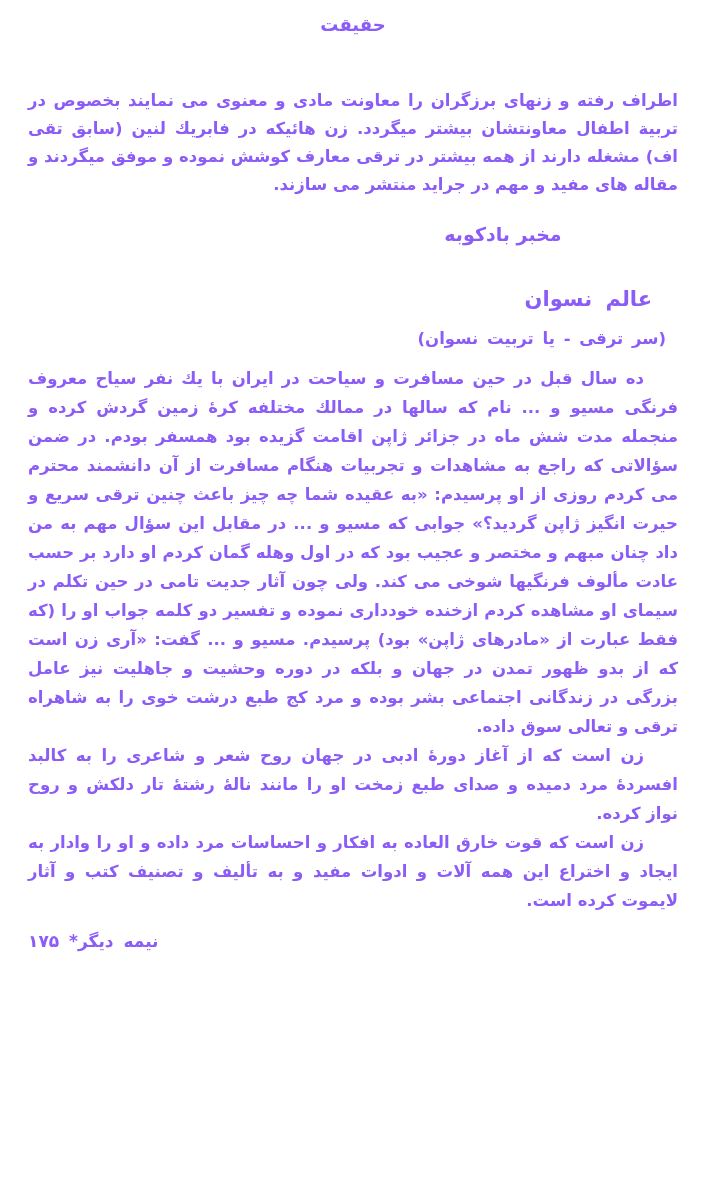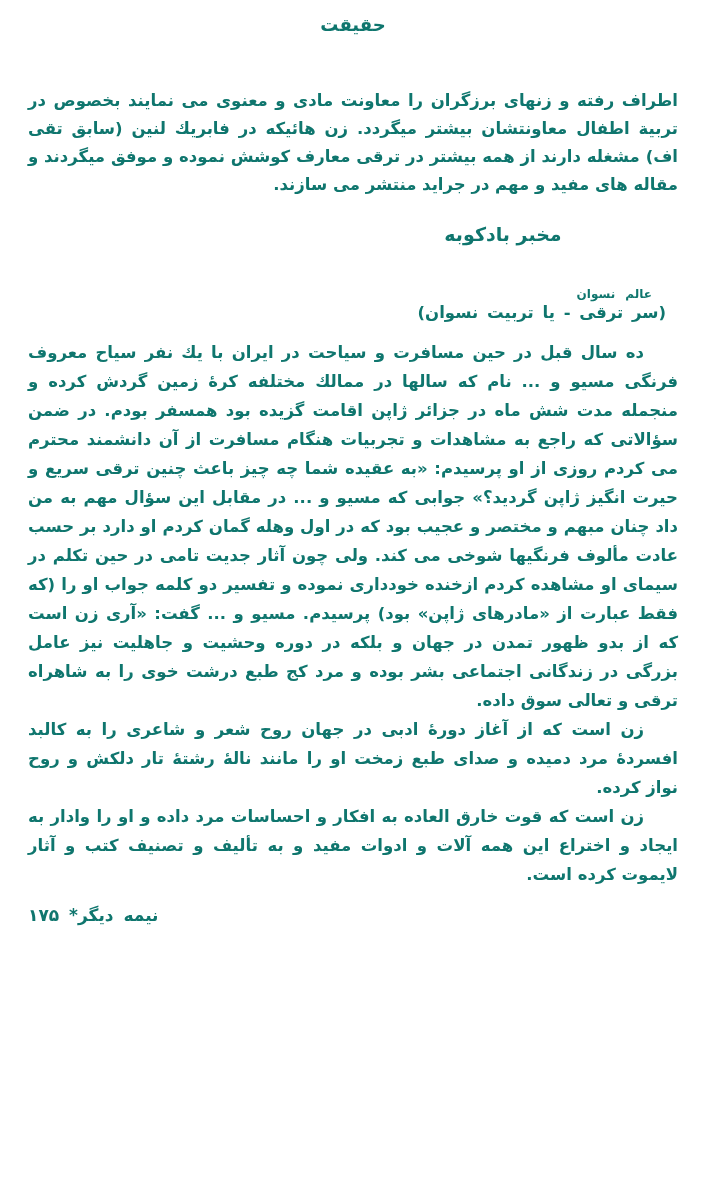--- a/index.html
+++ b/index.html
@@ -6,21 +6,21 @@
     margin: 0;
     padding: 0;
     background: #ffffff;
   }
   .page {
     position: relative;
     width: 706px;
     height: 1200px;
     margin: 0 auto;
     background: #ffffff;
-    color: #0f766e;
+    color: #8b5cf6;
     font-family: "DejaVu Sans", sans-serif;
     direction: rtl;
     box-sizing: border-box;
     padding: 14px 28px 0 28px;
     overflow: hidden;
     font-weight: bold;
   }
   .running-head {
     text-align: center;
     font-size: 18px;
@@ -42,28 +42,28 @@
     white-space: nowrap;
   }
   .citation {
     margin-top: 52px;
     font-size: 16.5px;
     text-align: right;
     word-spacing: 4px;
   }
   .article-title {
     margin-top: 42px;
-    font-size: 12px;
+    font-size: 21px;
     text-align: right;
     padding-left: 0;
     padding-right: 26px;
     word-spacing: 6px;
   }
   .article-subtitle {
-    margin-top: 2px;
+    margin-top: 18px;
     font-size: 16.5px;
     text-align: right;
     padding-right: 12px;
     word-spacing: 3px;
   }
   .body-text {
     margin-top: 16px;
   }
   .para {
     font-size: 16.5px;

